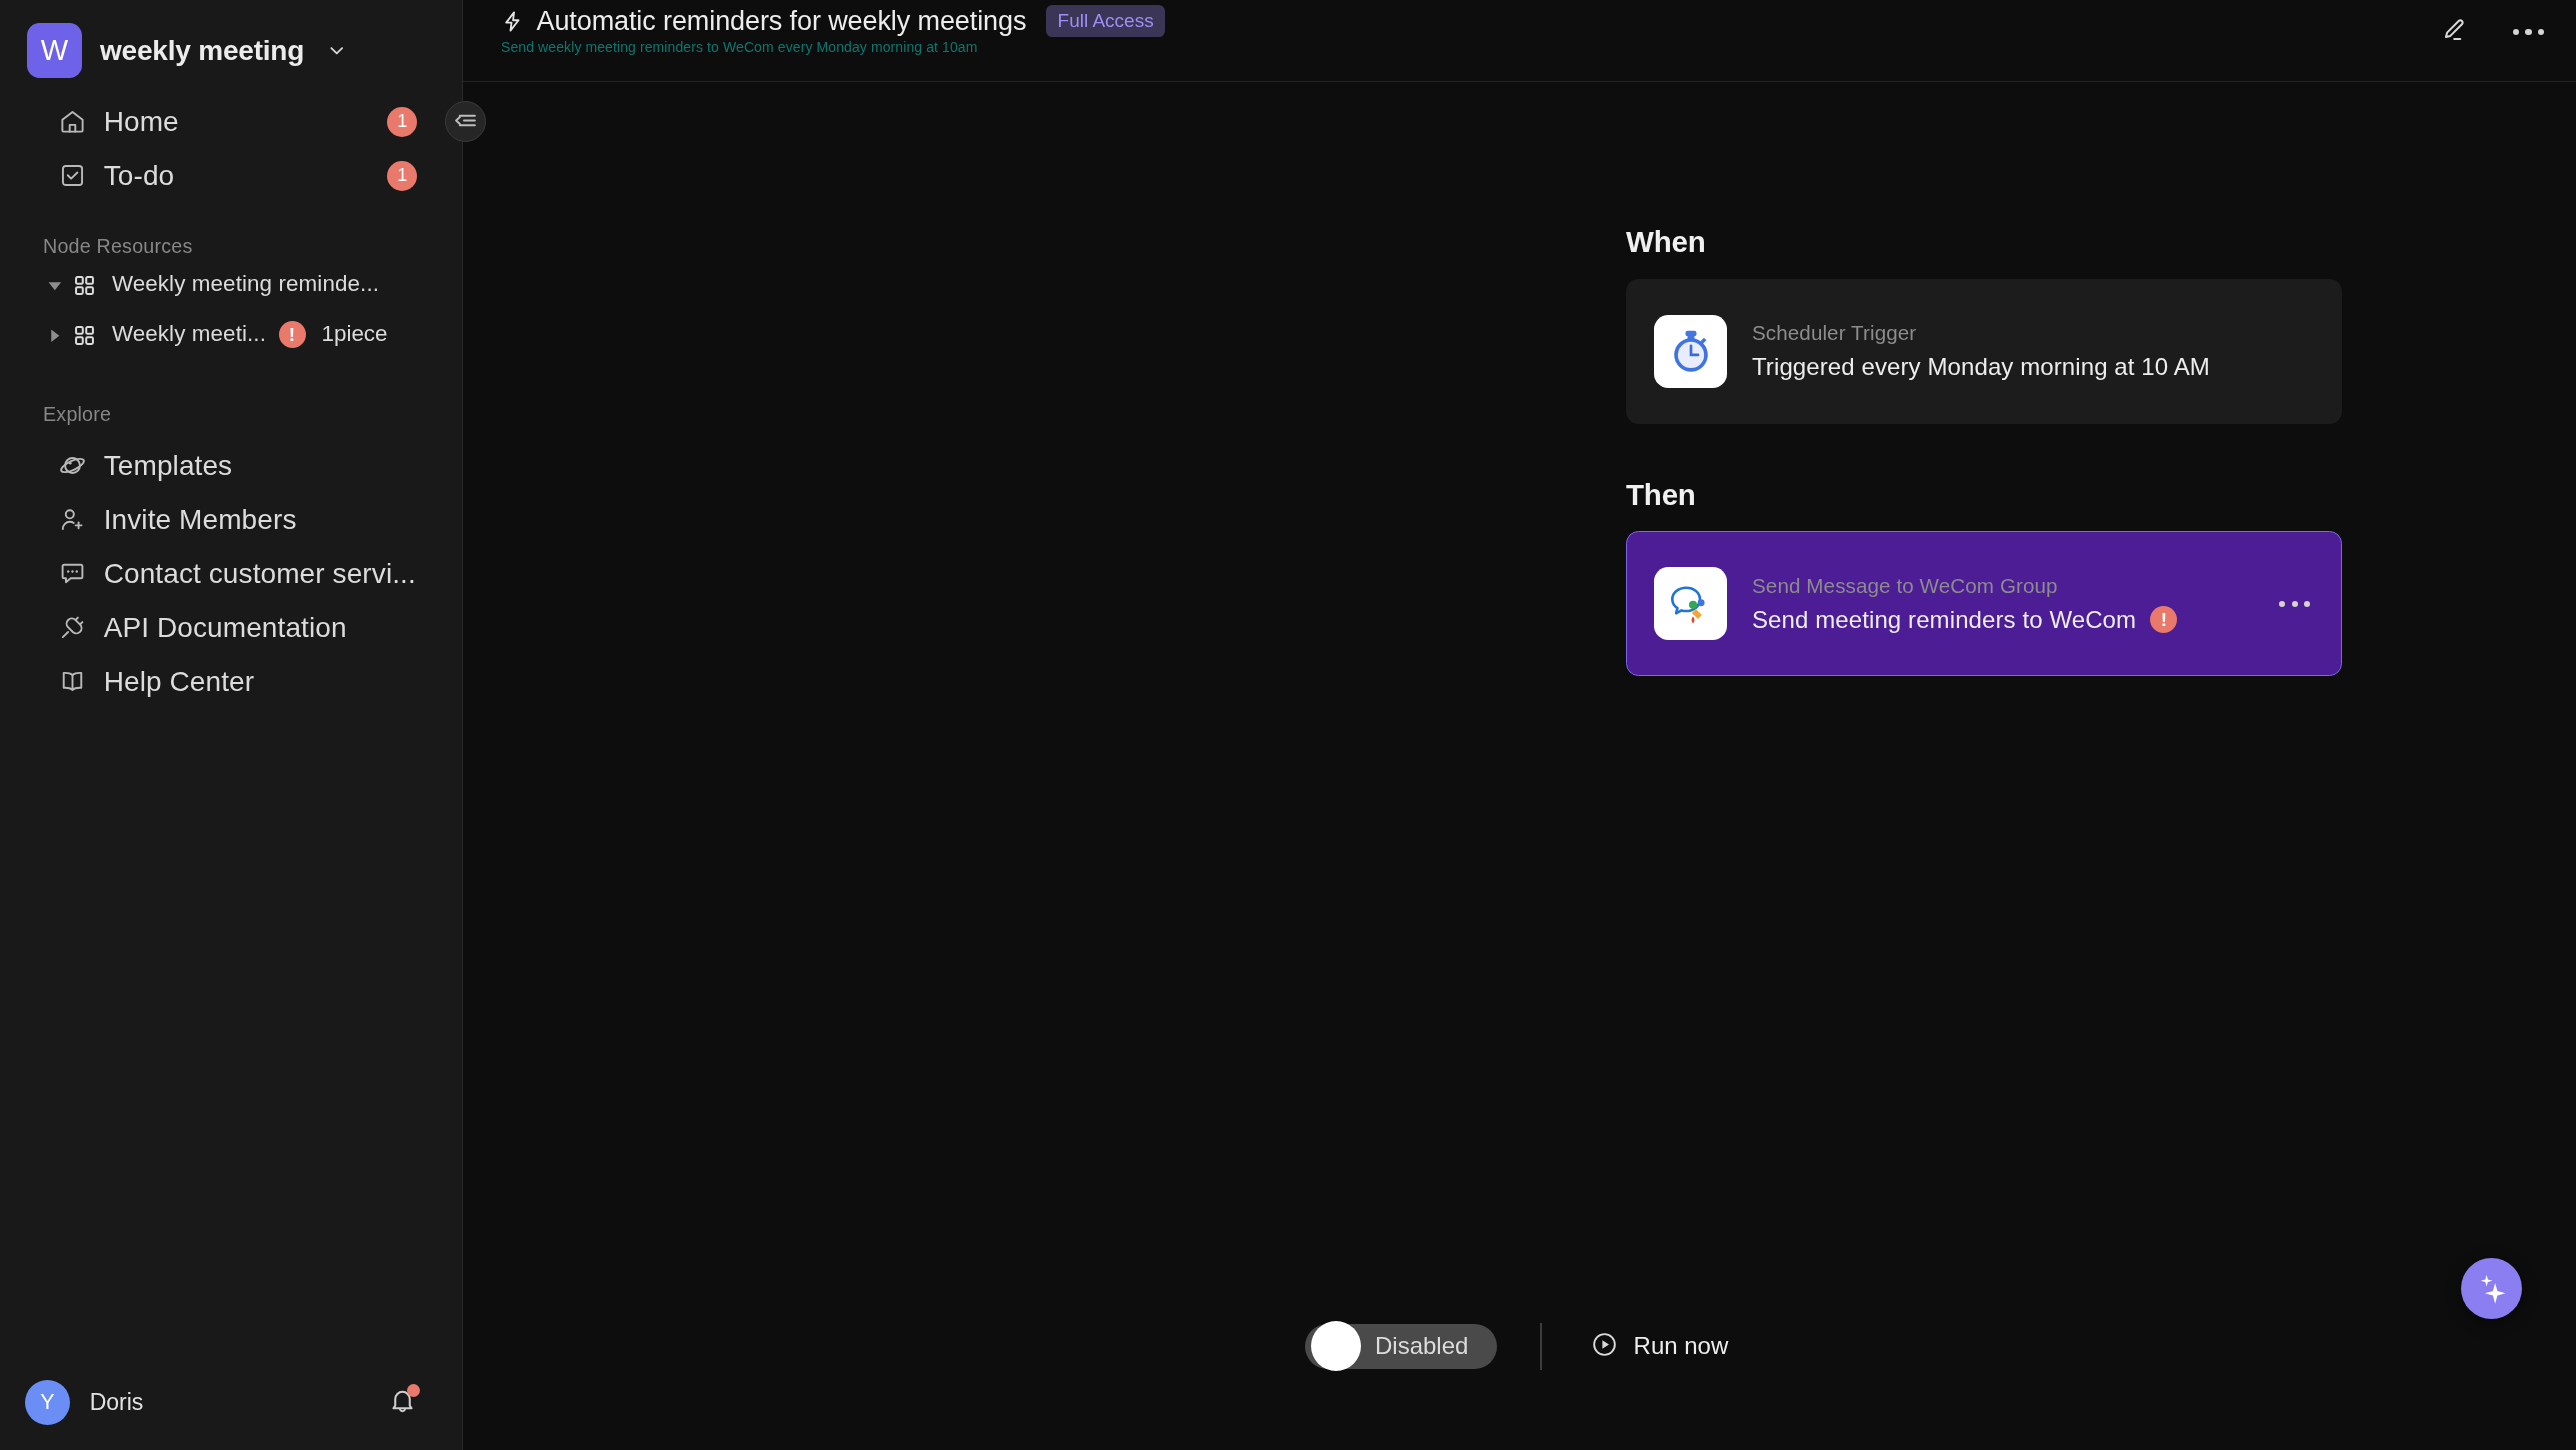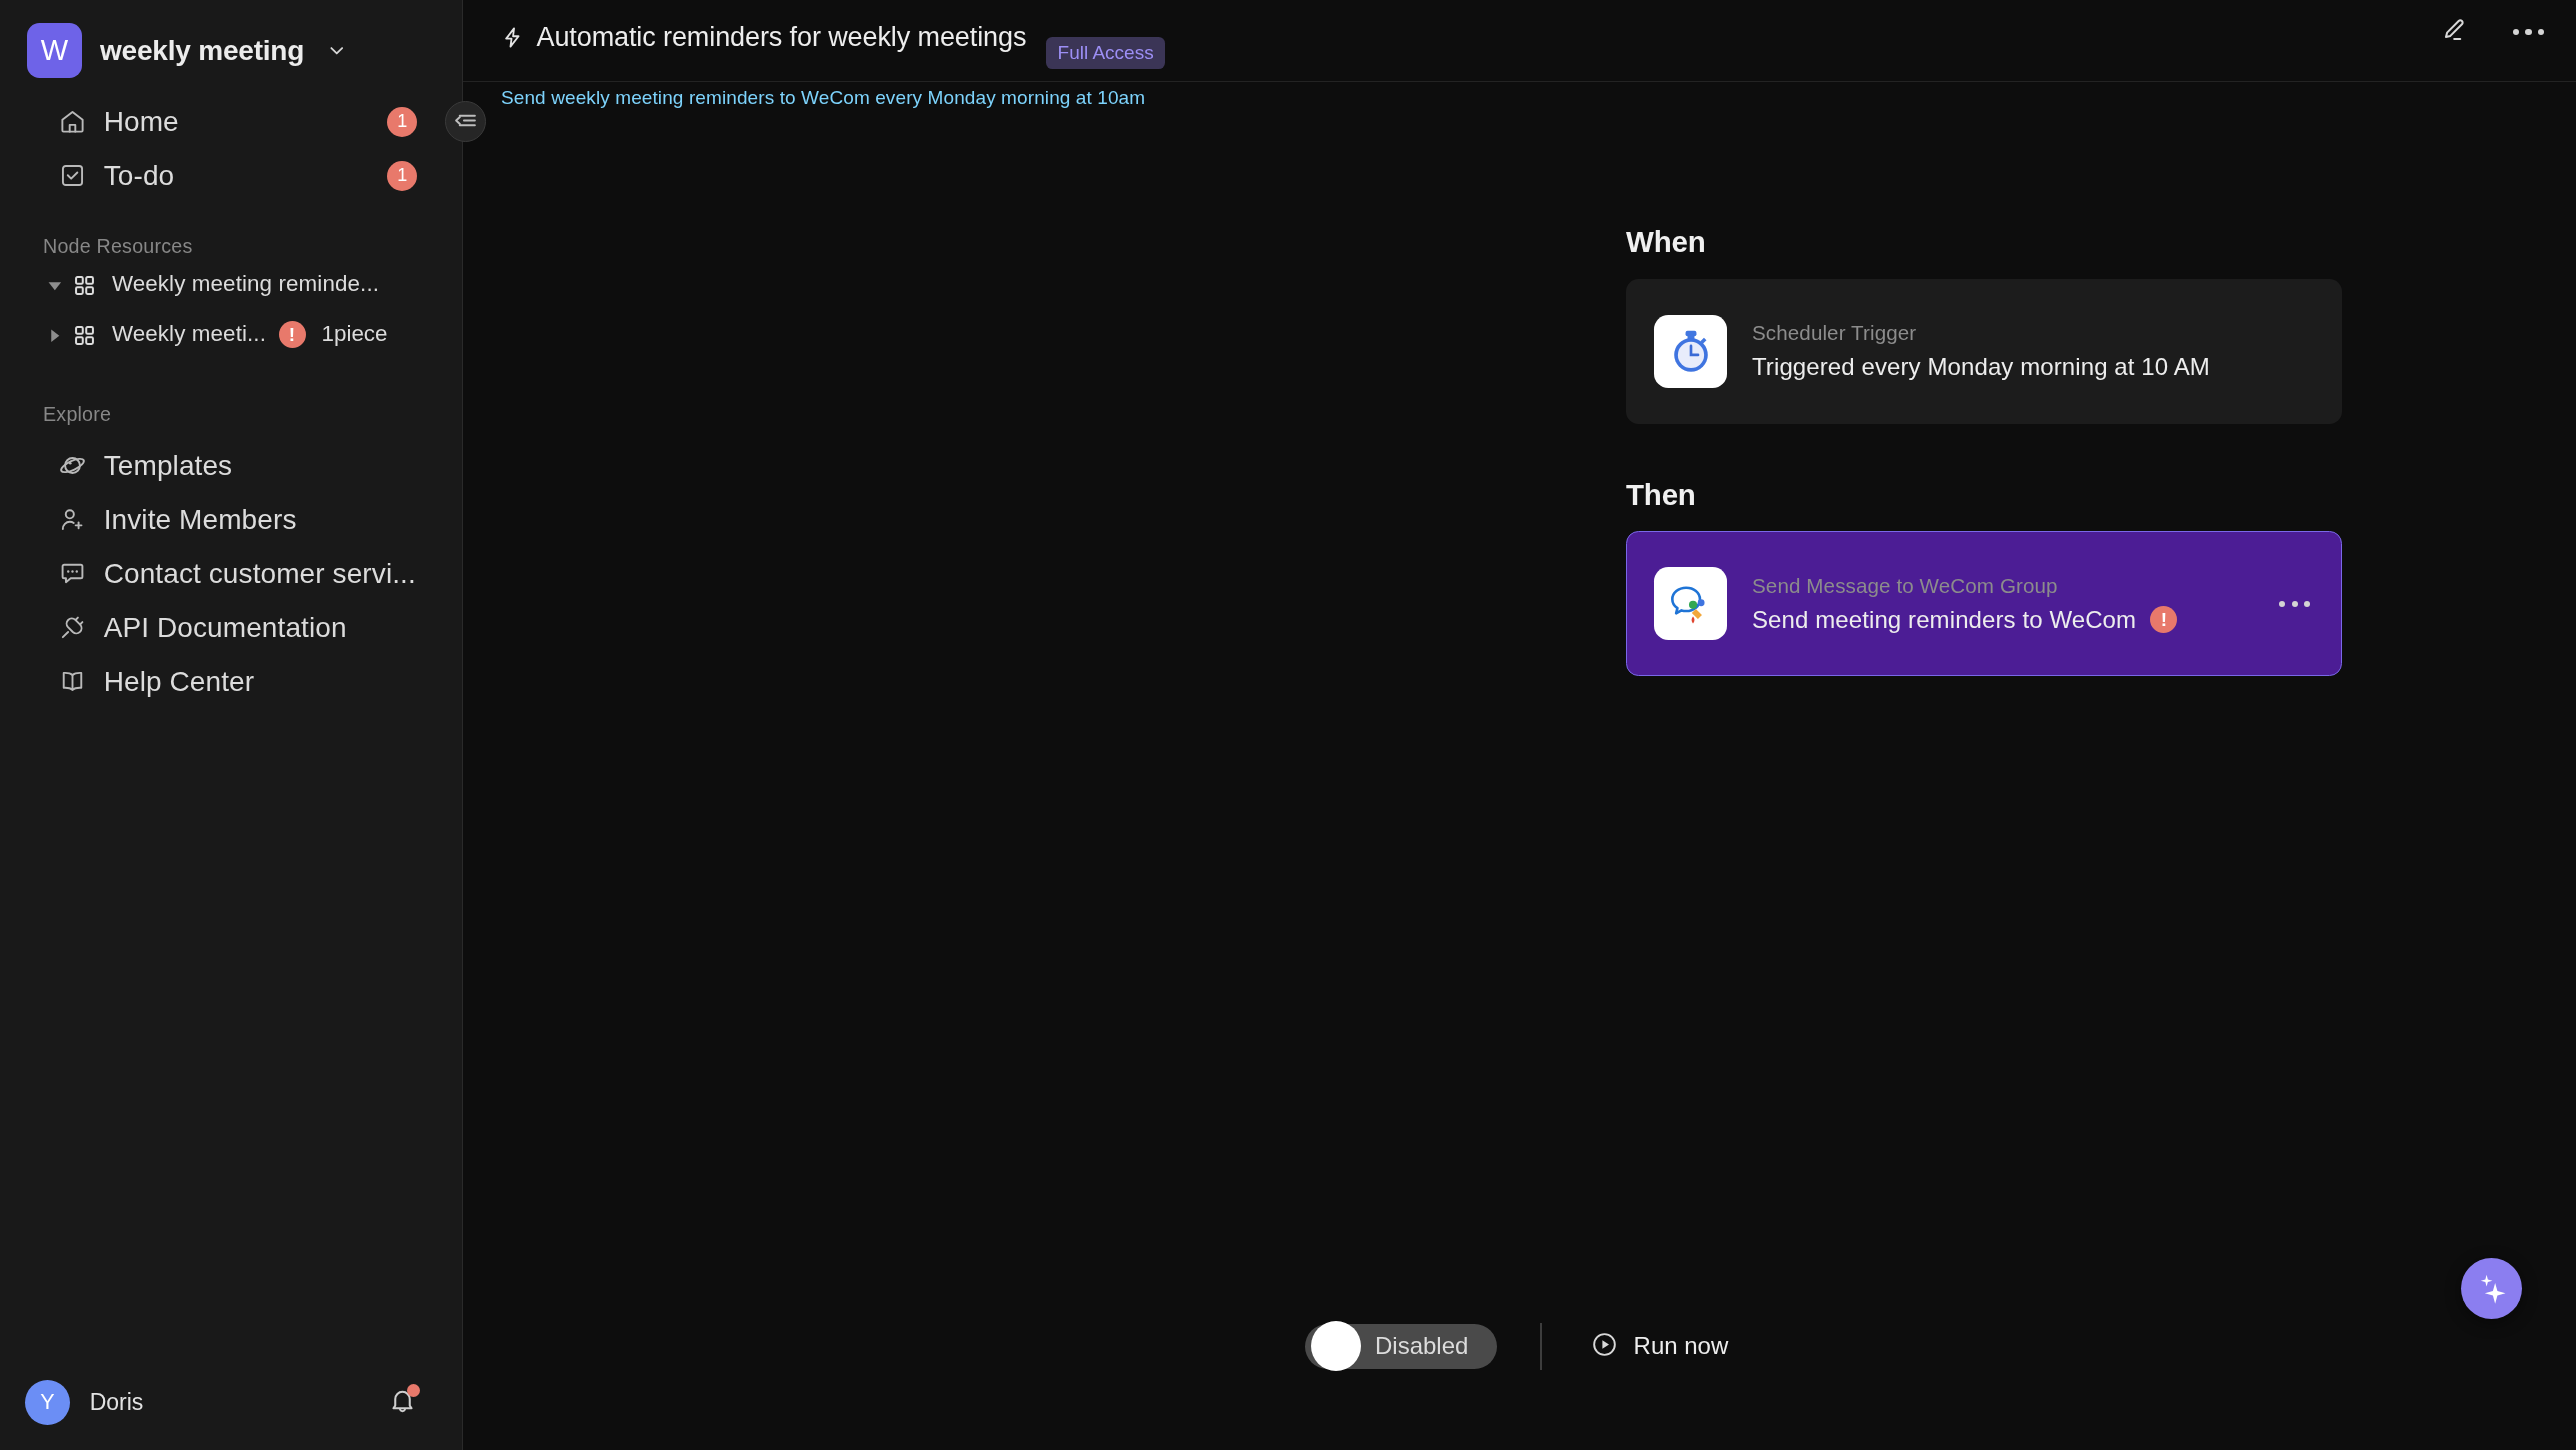--- a/index.html
+++ b/index.html
@@ -228,26 +228,25 @@
     letter-spacing: -0.1px;
   }
   .access-badge {
     background: #3b3556;
     color: #9d8ff5;
     font-size: 19px;
     border-radius: 6.3px;
     padding: 4.5px 11.6px 5.4px;
     white-space: nowrap;
     margin-left: 7.2px;
-    margin-top: 32px;
   }
   .flow-sub {
-    font-size: 19px;
-    color: #7dd3fc;
-    margin-top: 18px;
+    font-size: 14px;
+    color: #0f766e;
+    margin-top: 2px;
     white-space: nowrap;
     letter-spacing: 0.1px;
   }
   .topbar-actions {
     margin-left: auto;
     display: flex;
     align-items: center;
     gap: 36px;
     padding-top: 12.5px;
   }

